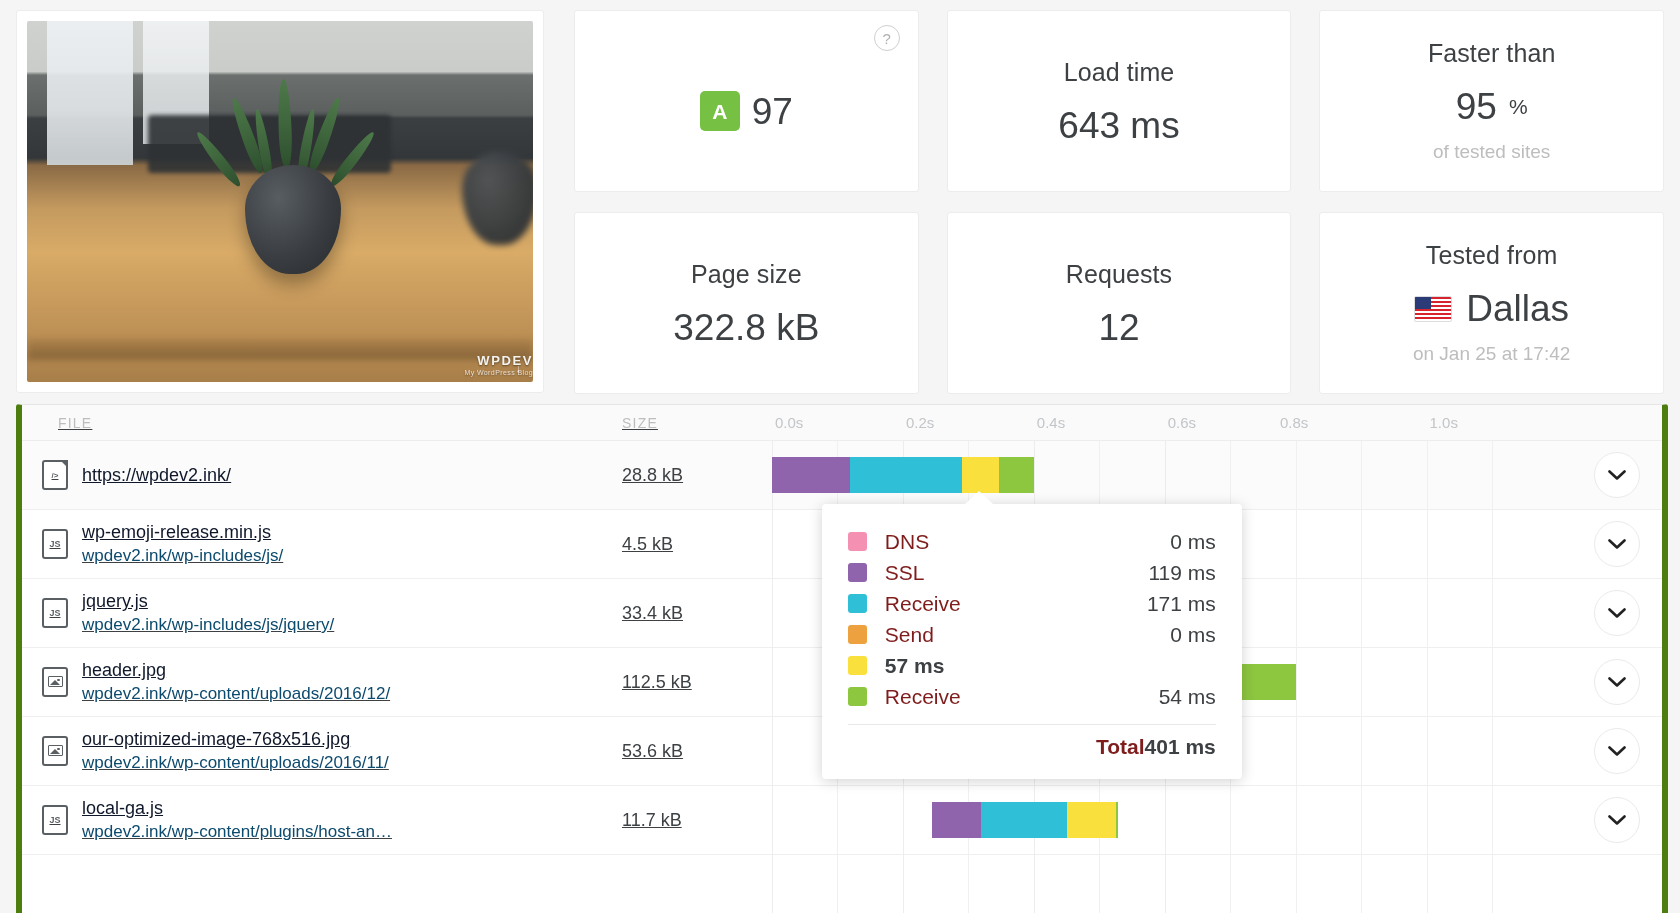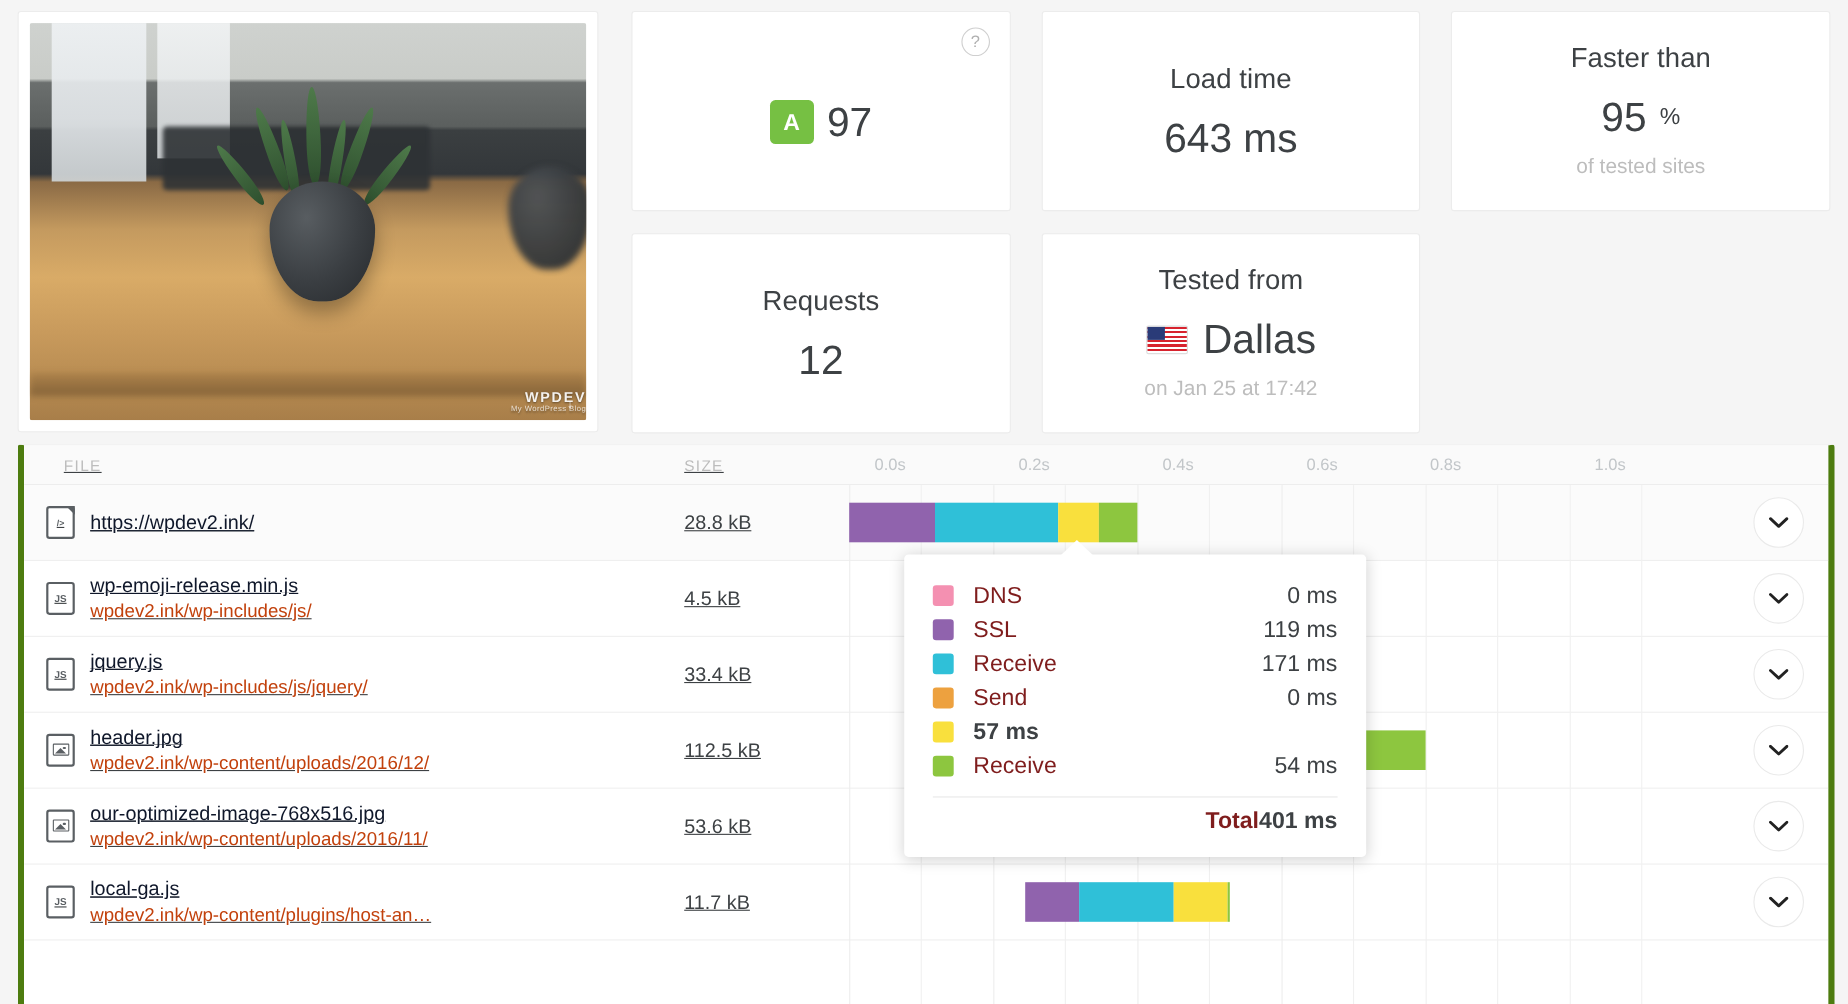--- a/index.html
+++ b/index.html
@@ -202,21 +202,20 @@
     width: 150px;
     font-size: 14px;
     letter-spacing: 1.2px;
     color: #bdbdbd;
     padding-bottom: 9px;
   }
   .th-timeline {
     flex: 1;
     position: relative;
     height: 100%;
-    margin-left: 20px;
   }
   .tick-label {
     position: absolute;
     bottom: 9px;
     font-size: 15px;
     color: #c2c6c9;
     transform: translateX(3px);
     white-space: nowrap;
   }
 
@@ -277,21 +276,21 @@
   .fname-block { display: flex; flex-direction: column; gap: 3px; }
   .fname {
     font-size: 18px;
     color: #0f172a;
     text-decoration: underline;
     cursor: pointer;
     line-height: 1.15;
   }
   .fpath {
     font-size: 17px;
-    color: #c2410c;
+    color: #0c4a6e;
     line-height: 1.15;
   }
   .cell-size {
     width: 150px;
     font-size: 18px;
     color: #3d4144;
     z-index: 3;
   }
   .cell-timeline { flex: 1; position: relative; height: 100%; }
   .cell-caret { width: 90px; display: flex; align-items: center; justify-content: center; z-index: 3;}
@@ -419,20 +418,24 @@
 
     <div class="card">
       <div class="card-label">Faster than</div>
       <div class="card-value">
         <span>95</span>
         <span class="pct-unit">%</span>
       </div>
       <div class="card-sub">of tested sites</div>
     </div>
 
+    <div class="card">
+      <div class="card-label">Page size</div>
+      <div class="card-value">322.8 kB</div>
+    </div>
 
     <div class="card">
       <div class="card-label">Requests</div>
       <div class="card-value">12</div>
     </div>
 
     <div class="card">
       <div class="card-label">Tested from</div>
       <div class="card-value with-flag">
         <span class="flag">

